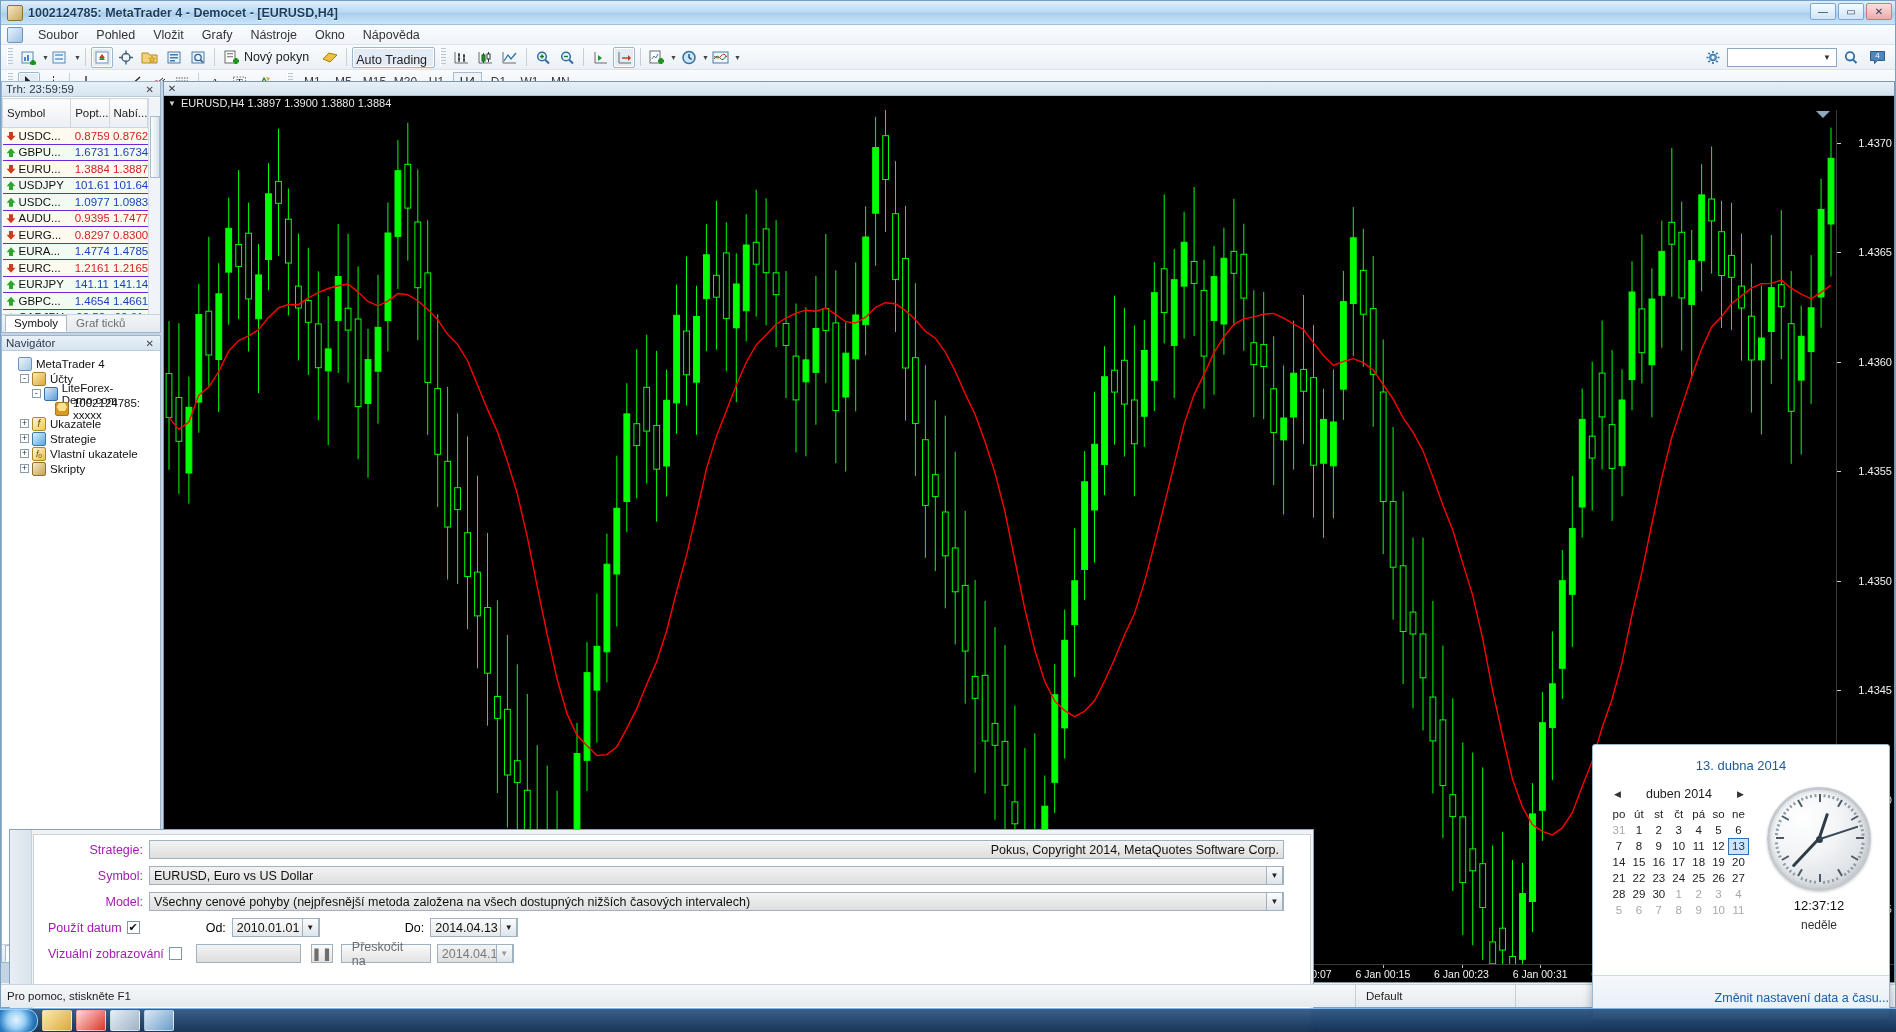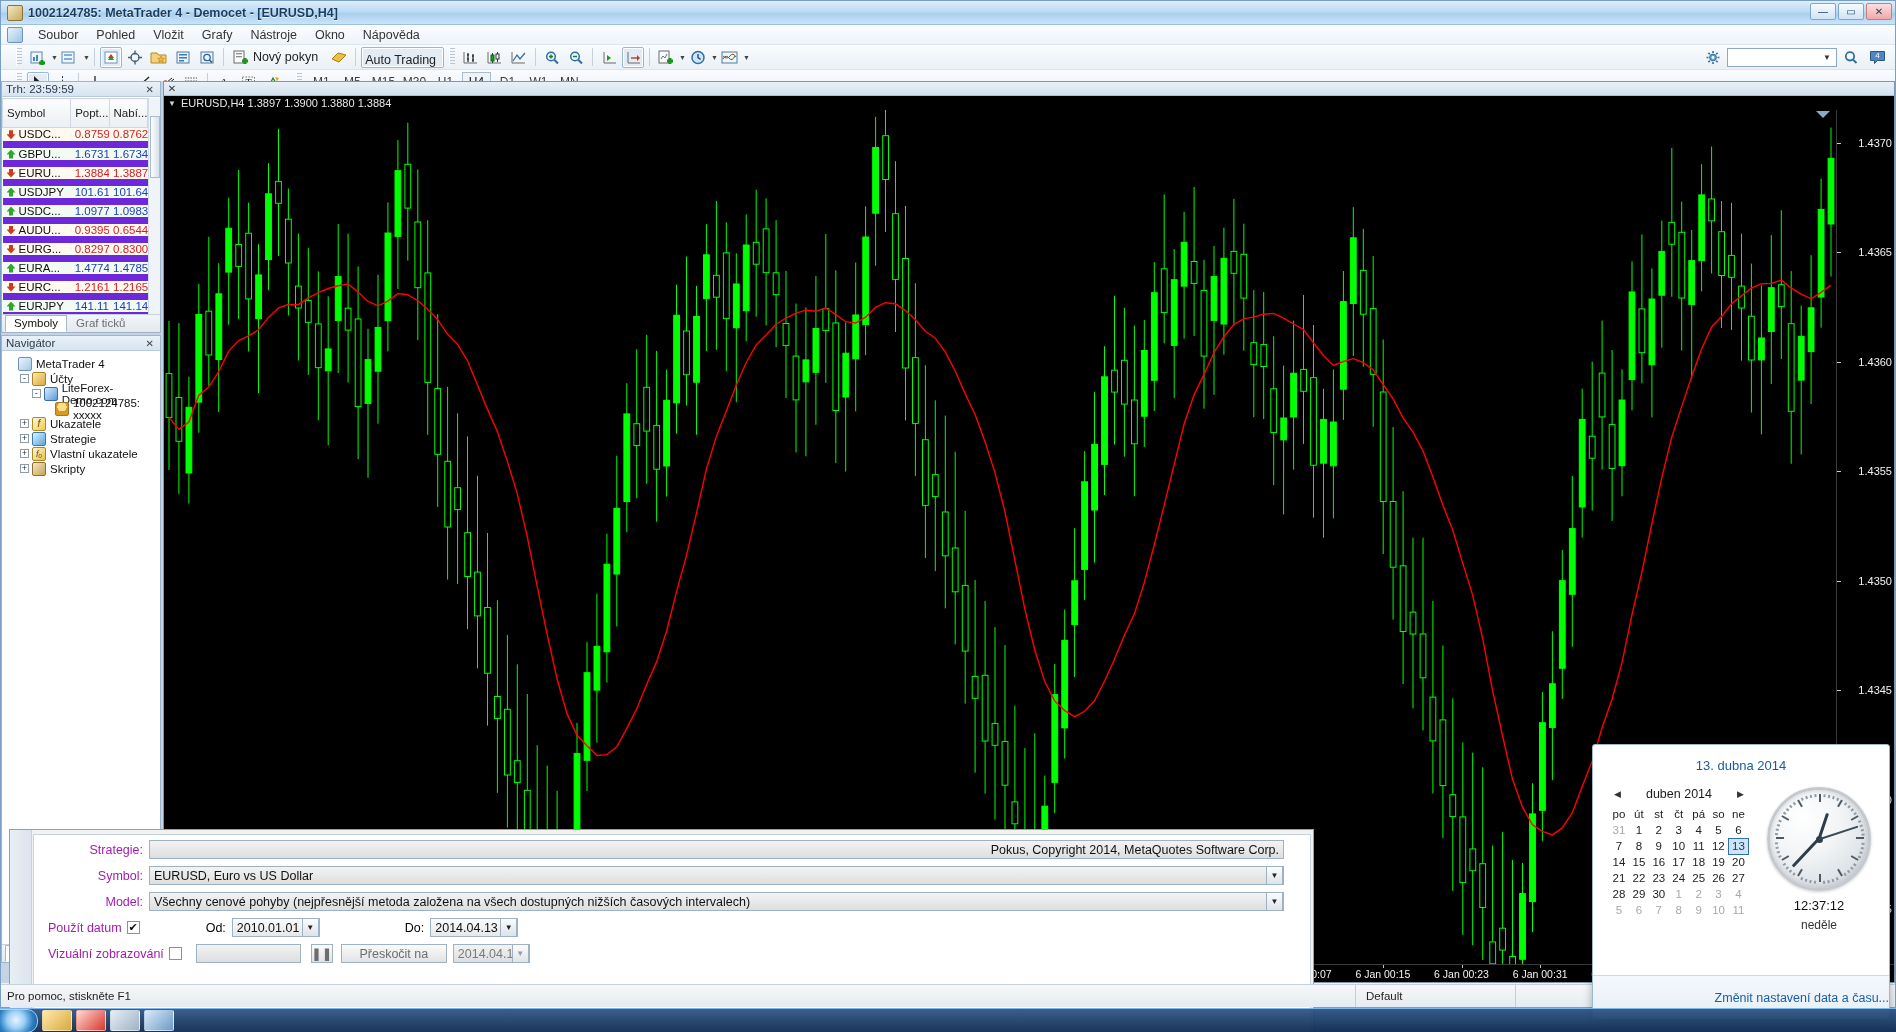--- a/index.html
+++ b/index.html
@@ -32,21 +32,21 @@
   .win-btn.close { background:linear-gradient(180deg,#fddede,#f0a9a9); border-color:#c08080; }
 
   
   #menubar { height:20px; display:flex; align-items:center; padding-left:4px;
     background:linear-gradient(180deg,#fbfdff,#eef4fa); border-bottom:1px solid #dde6ee; }
   #menubar .mb-logo { width:16px;height:16px;margin:0 6px 0 2px;
     background:linear-gradient(135deg,#e8f2fb,#9ec3e4); border:1px solid #6e93b6; border-radius:2px;}
   .menu-item { padding:2px 9px; font-size:12.5px; color:#333; cursor:default; }
 
   
-  .toolbar { height:25px; display:flex; align-items:center; padding-left:11px;
+  .toolbar { height:25px; display:flex; align-items:center; padding-left:2px;
     background:linear-gradient(180deg,#fafcfe,#eaf0f6); border-bottom:1px solid #dbe3eb; position:relative;}
   .tb-grip { width:6px;height:18px; margin:0 4px;
     background-image:repeating-linear-gradient(180deg,#b9c6d3 0 1px,transparent 1px 3px);
     border-left:1px solid #fff; }
   .tb-sep { width:1px;height:18px;background:#c7d0d9; margin:0 4px; }
   .tb-btn { width:22px;height:21px; margin:0 1px; display:flex;align-items:center;justify-content:center;
     border:1px solid transparent; border-radius:2px; position:relative; }
   .tb-btn.pressed { border-color:#9cb8d0; background:#e3ecf5;
     box-shadow:inset 0 0 0 1px #fff;flex-direction:column; }
   .tb-btn.wide { width:auto; padding:0 7px 0 3px; gap:4px; font-size:12.5px; color:#222; }
@@ -72,21 +72,21 @@
     display:flex; align-items:center; justify-content:space-between;}
   .panel-close { font-size:10px; color:#444; padding:0 2px; }
 
   
   #mw { top:0; height:252px; }
   #mw-body { position:absolute; top:16px; left:0; right:12px; bottom:18px; overflow:hidden; }
   table.mw { border-collapse:collapse; width:100%; font-size:11.5px; table-layout:fixed;}
   table.mw th { background:linear-gradient(180deg,#fdfdfd,#ebeff3); border:1px solid #cfd8e0;
     font-weight:normal; color:#222; height:29px; padding:0 4px; text-align:left; }
   table.mw th.num { text-align:right; }
-  table.mw td { height:16.5px; padding:0 4px; border-bottom:7px solid #6d28d9;
+  table.mw td { height:16.5px; padding:0 4px; border-bottom:1px solid #6d28d9;
     font-size:11.5px; white-space:nowrap; overflow:hidden;}
   table.mw td.sym { color:#111; }
   table.mw td.num { text-align:right; }
   tr.up td { background:#f2fbf1; }
   tr.dn td { background:#fffaf0; }
   .arr { display:inline-block; width:9px; height:9px; margin-right:3px; vertical-align:-1px;}
   .arr.u { background:#2fa52f; clip-path:polygon(50% 0,100% 55%,72% 55%,72% 100%,28% 100%,28% 55%,0 55%); }
   .arr.d { background:#cc3b1f; clip-path:polygon(50% 100%,100% 45%,72% 45%,72% 0,28% 0,28% 45%,0 45%); }
   .pos { color:#1a3fbf; } .neg { color:#d31f1f; }
   .mw-scroll { position:absolute; right:0; top:16px; width:12px; bottom:18px;
@@ -550,21 +550,21 @@
                   <td class="num pos">101.64</td>
                 </tr>
                 <tr class="up">
                   <td class="sym"><span class="arr u"></span>USDC...</td>
                   <td class="num pos">1.0977</td>
                   <td class="num pos">1.0983</td>
                 </tr>
                 <tr class="dn">
                   <td class="sym"><span class="arr d"></span>AUDU...</td>
                   <td class="num neg">0.9395</td>
-                  <td class="num neg">0.6544</td>
+                  <td class="num neg">1.7477</td>
                 </tr>
                 <tr class="dn">
                   <td class="sym"><span class="arr d"></span>EURG...</td>
                   <td class="num neg">0.8297</td>
                   <td class="num neg">0.8300</td>
                 </tr>
                 <tr class="up">
                   <td class="sym"><span class="arr u"></span>EURA...</td>
                   <td class="num pos">1.4774</td>
                   <td class="num pos">1.4785</td>
@@ -1133,21 +1133,21 @@
         </div>
 
         <div class="frm-row">
           <div class="frm-label" style="width:auto;padding-left:14px;padding-right:5px;">Vizuální zobrazování</div>
           <div class="chk"></div>
           <div style="width:14px;"></div>
           <div class="fld ro" style="width:105px;"></div>
           <div style="width:10px;"></div>
           <div class="btn" style="width:22px;padding:0;">❚❚</div>
           <div style="width:8px;"></div>
-          <div class="btn" style="width:106px;">Přeskočit na</div>
+          <div class="btn" style="width:90px;">Přeskočit na</div>
           <div style="width:6px;"></div>
           <div class="fld ro combo" style="width:77px;color:#7a7a7a;">
             <span>2014.04.13</span>
             <span class="cb-arrow" style="color:#999;">▼</span>
           </div>
         </div>
 
       </div>
 
     </div>

